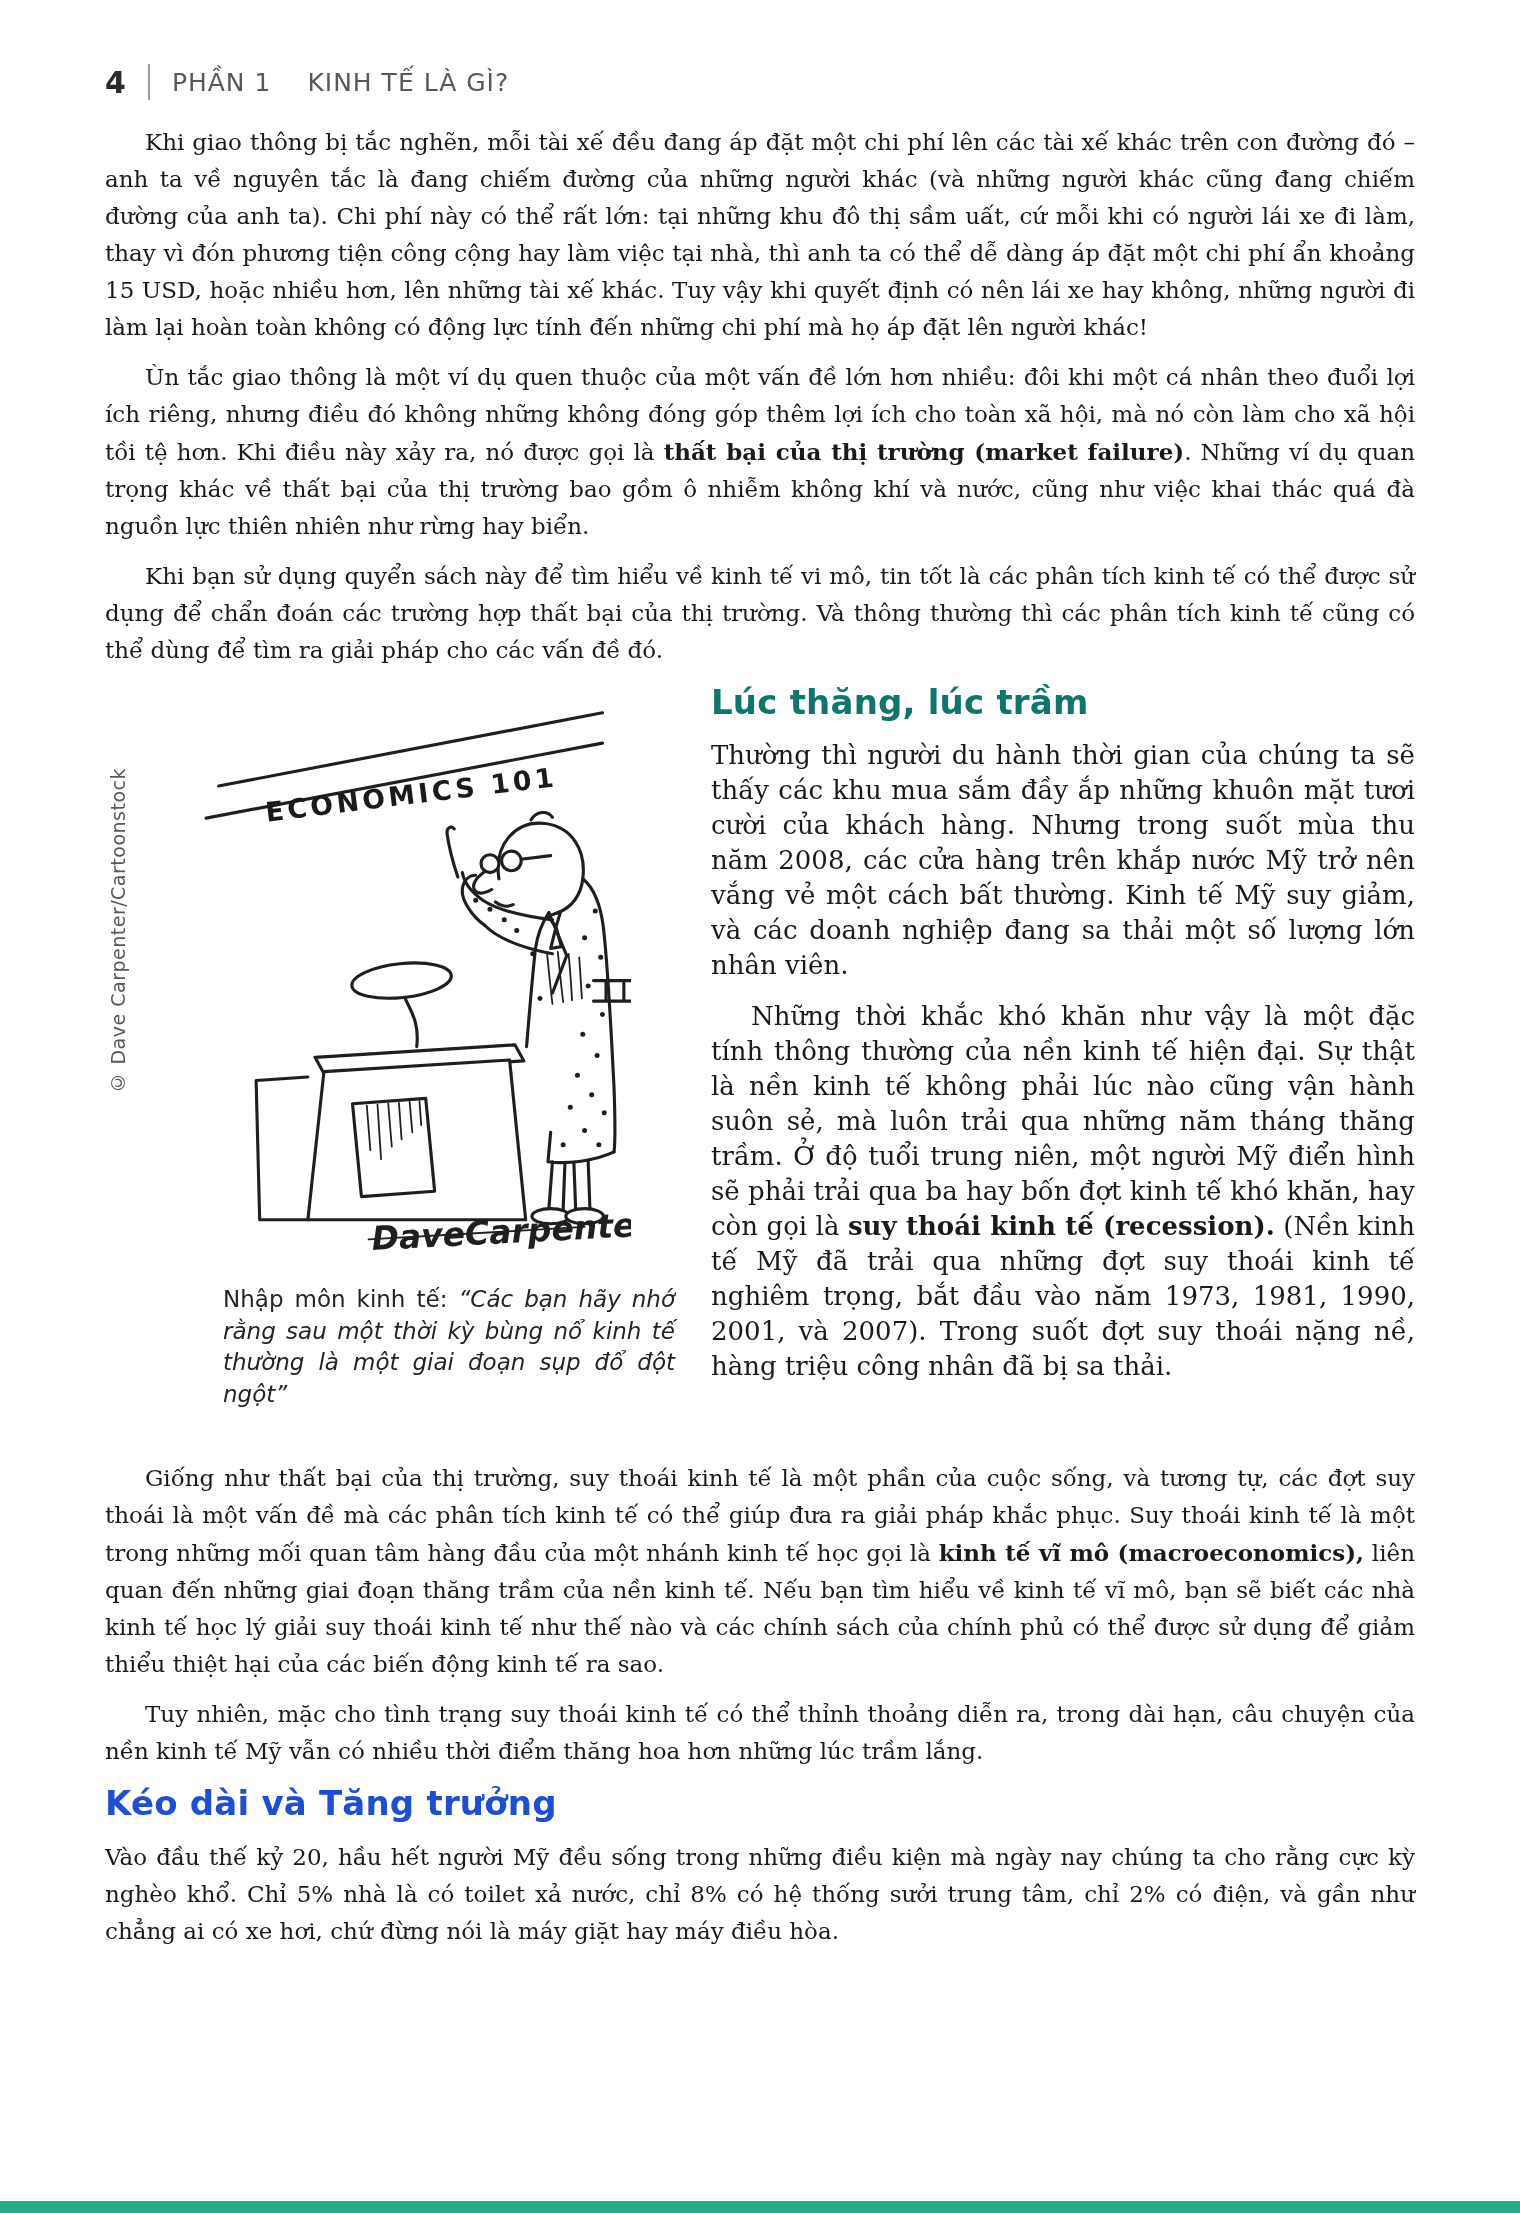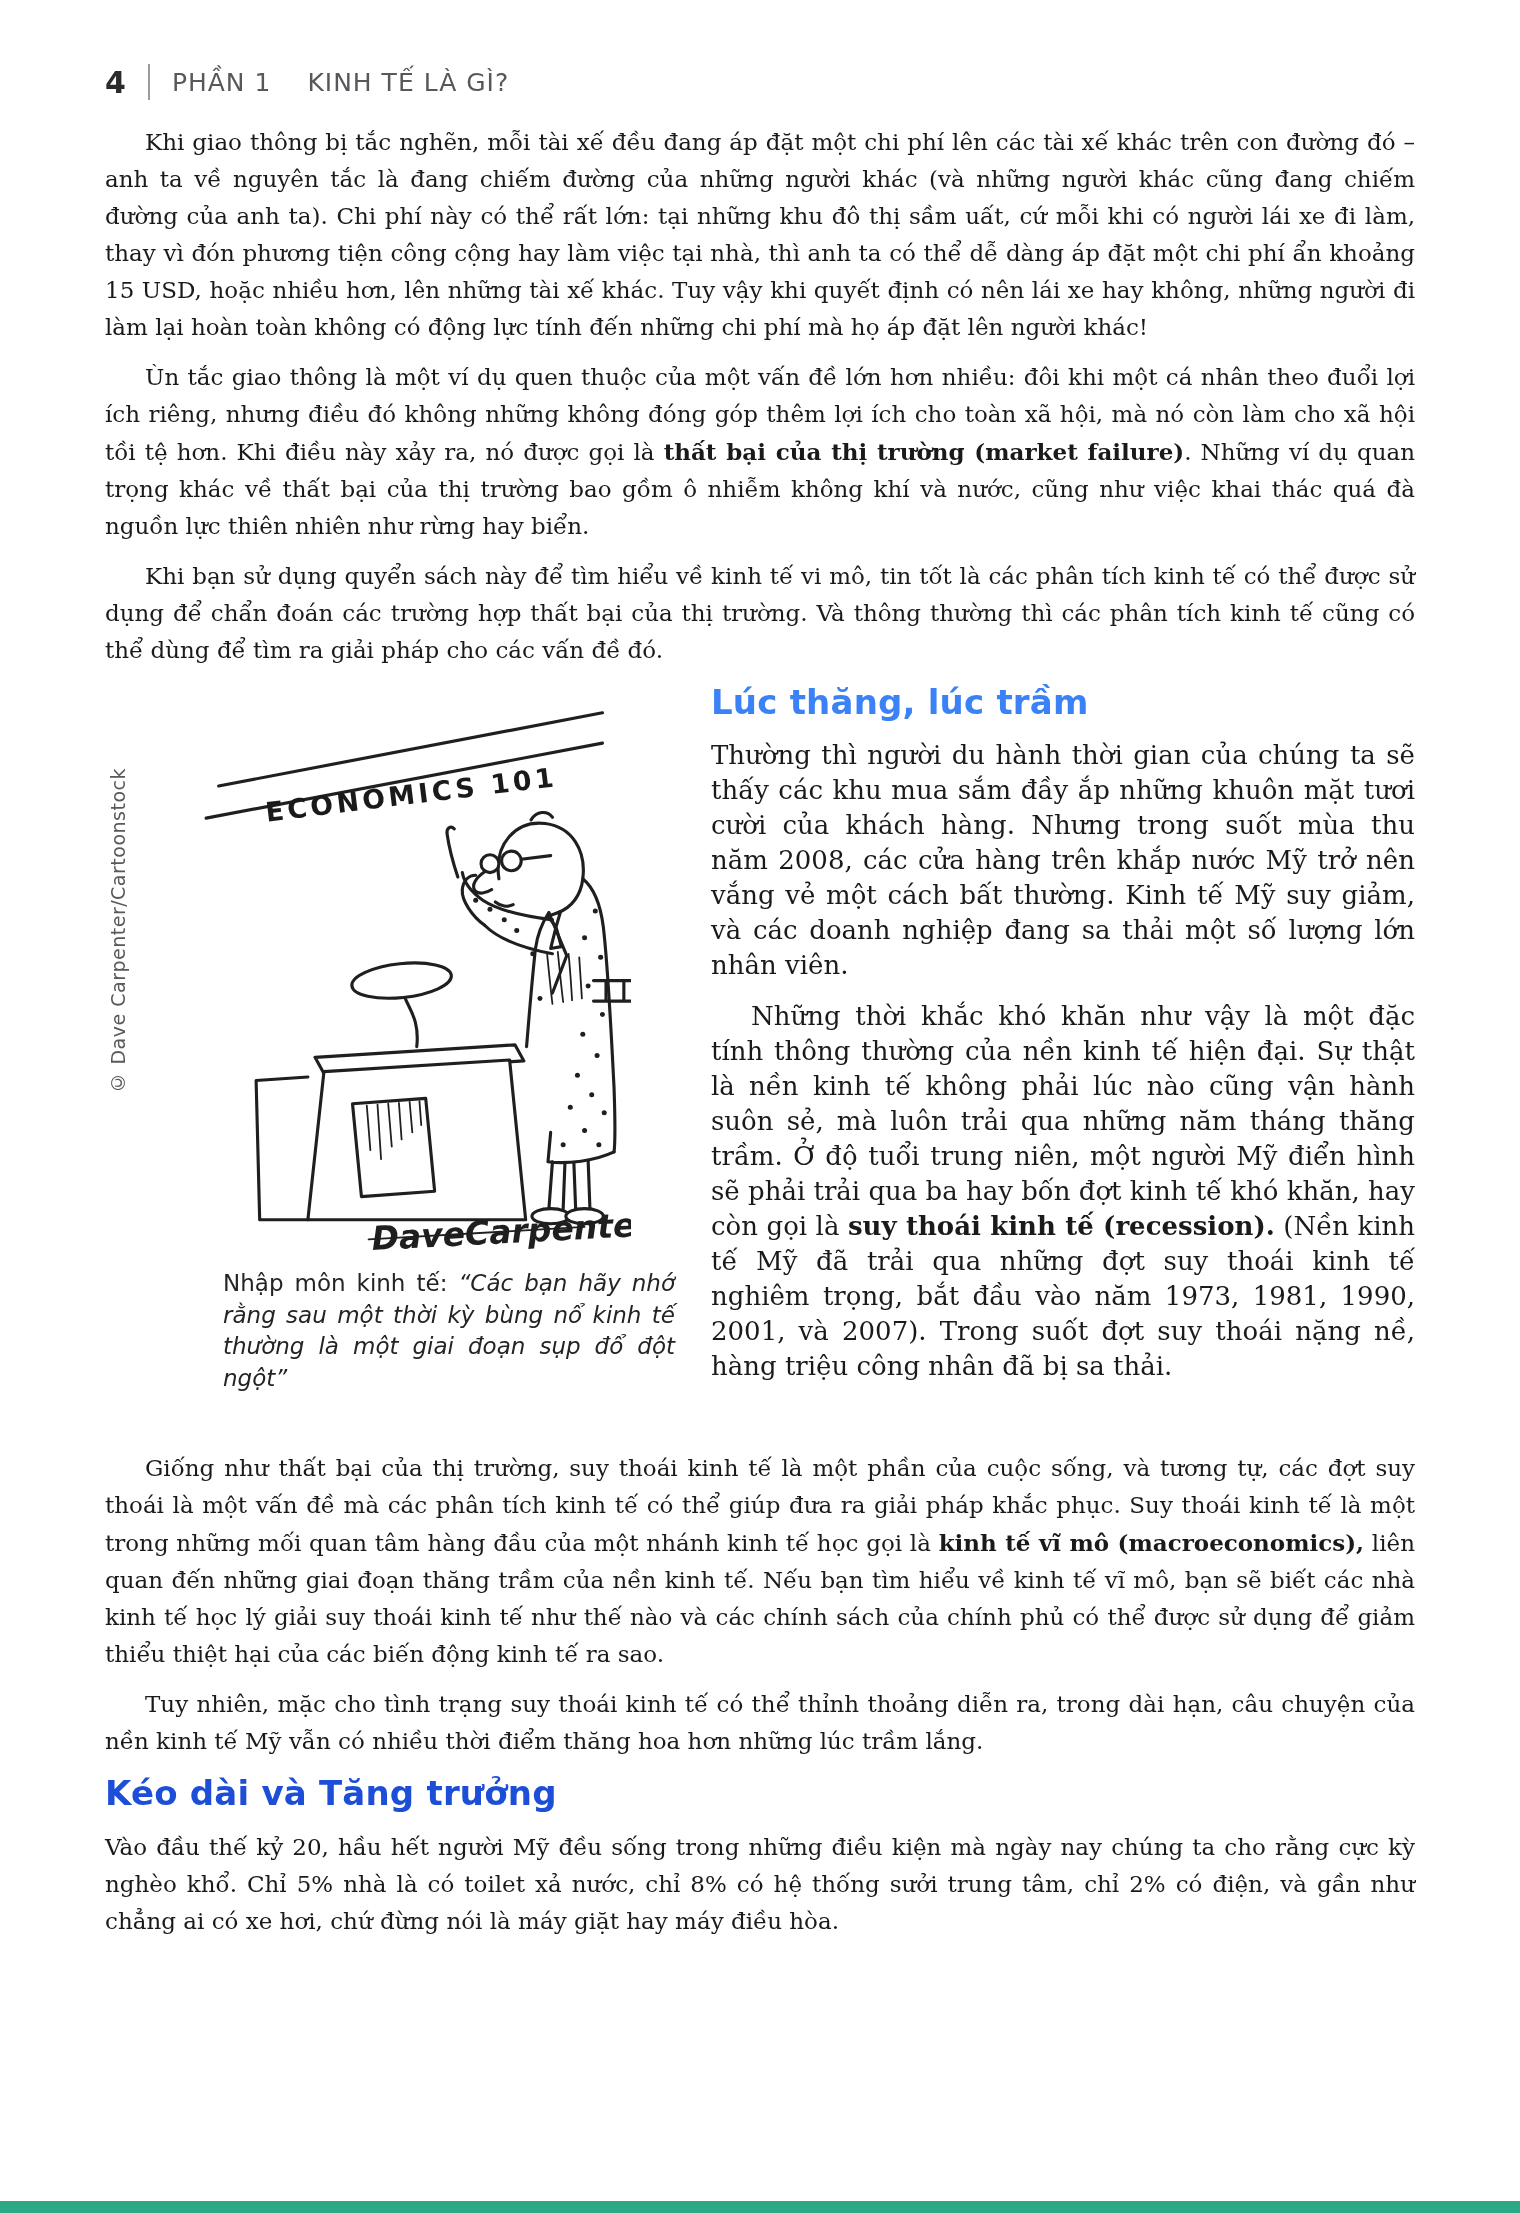--- a/index.html
+++ b/index.html
@@ -35,21 +35,21 @@
   .twocol { display:flex; margin-top:8px; }
   .figwrap { flex:0 0 560px; width:560px; position:relative; padding-left:44px; }
   .credit {
     position:absolute; left:2px; top:86px;
     writing-mode:vertical-rl; transform:rotate(180deg);
     font-family:"DejaVu Sans","Liberation Sans",sans-serif;
     font-size:19px; color:#58595b; letter-spacing:.5px;
   }
   .cartoon-svg { display:block; margin-top:4px; }
   .caption {
-    margin:0 0 0 74px; width:452px;
+    margin:16px 0 0 74px; width:452px;
     font-family:"DejaVu Sans","Liberation Sans",sans-serif;
     font-size:23px; line-height:31.5px; text-align:justify; color:#242424;
   }
   .rightcol { flex:1; padding-left:46px; }
   .rightcol .para { font-size:26px; line-height:35px; margin-bottom:16px; }
 
   h2.accent {
     font-family:"DejaVu Sans","Liberation Sans",sans-serif;
     font-weight:bold; font-size:34px; color:#2ba885;
     margin:0 0 16px 0; letter-spacing:.2px;
@@ -155,21 +155,21 @@
         <path class="ln" d="M120 442 L178 438 M120 442 L124 598 M124 598 L178 598"></path>
 
         <text class="sig" x="250" y="632" transform="rotate(-3 250 632)">DaveCarpenter</text>
         <path class="thin" d="M246 620 L488 606"></path>
       </svg>
 
       <figcaption class="caption"><span>Nhập môn kinh tế: </span><span class="i">“Các bạn hãy nhớ rằng sau một thời kỳ bùng nổ kinh tế thường là một giai đoạn sụp đổ đột ngột”</span></figcaption>
     </figure>
 
     <div class="rightcol">
-      <h2 class="accent" style="color: #3b82f6;">Lúc thăng, lúc trầm</h2>
+      <h2 class="accent" style="color: #0f766e;">Lúc thăng, lúc trầm</h2>
       <div>
           <p class="para"><span>Thường thì người du hành thời gian của chúng ta sẽ thấy các khu mua sắm đầy ắp những khuôn mặt tươi cười của khách hàng. Nhưng trong suốt mùa thu năm 2008, các cửa hàng trên khắp nước Mỹ trở nên vắng vẻ một cách bất thường. Kinh tế Mỹ suy giảm, và các doanh nghiệp đang sa thải một số lượng lớn nhân viên.</span></p>
           <p class="para indent"><span>Những thời khắc khó khăn như vậy là một đặc tính thông thường của nền kinh tế hiện đại. Sự thật là nền kinh tế không phải lúc nào cũng vận hành suôn sẻ, mà luôn trải qua những năm tháng thăng trầm. Ở độ tuổi trung niên, một người Mỹ điển hình sẽ phải trải qua ba hay bốn đợt kinh tế khó khăn, hay còn gọi là </span><span class="b">suy thoái kinh tế (recession).</span><span> (Nền kinh tế Mỹ đã trải qua những đợt suy thoái kinh tế nghiêm trọng, bắt đầu vào năm 1973, 1981, 1990, 2001, và 2007). Trong suốt đợt suy thoái nặng nề, hàng triệu công nhân đã bị sa thải.</span></p>
         </div>
     </div>
   </div>
 
   <section class="after">
       <p class="para indent"><span>Giống như thất bại của thị trường, suy thoái kinh tế là một phần của cuộc sống, và tương tự, các đợt suy thoái là một vấn đề mà các phân tích kinh tế có thể giúp đưa ra giải pháp khắc phục. Suy thoái kinh tế là một trong những mối quan tâm hàng đầu của một nhánh kinh tế học gọi là </span><span class="b">kinh tế vĩ mô (macroeconomics),</span><span> liên quan đến những giai đoạn thăng trầm của nền kinh tế. Nếu bạn tìm hiểu về kinh tế vĩ mô, bạn sẽ biết các nhà kinh tế học lý giải suy thoái kinh tế như thế nào và các chính sách của chính phủ có thể được sử dụng để giảm thiểu thiệt hại của các biến động kinh tế ra sao.</span></p>
       <p class="para indent"><span>Tuy nhiên, mặc cho tình trạng suy thoái kinh tế có thể thỉnh thoảng diễn ra, trong dài hạn, câu chuyện của nền kinh tế Mỹ vẫn có nhiều thời điểm thăng hoa hơn những lúc trầm lắng.</span></p>

